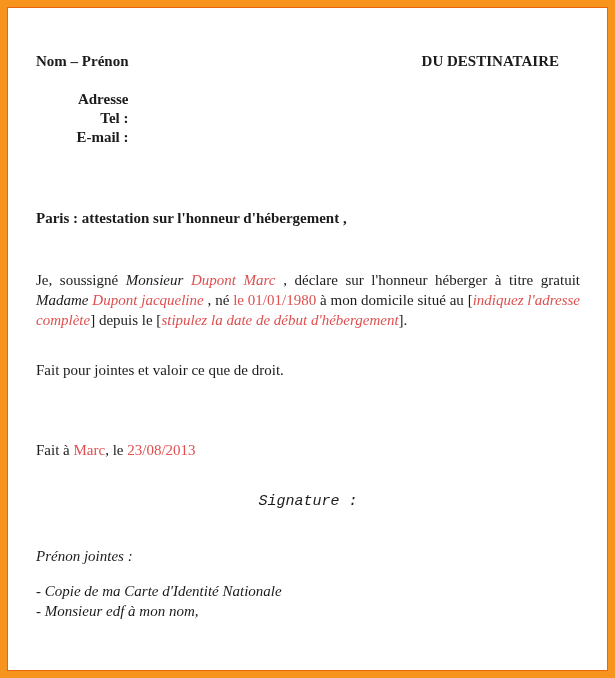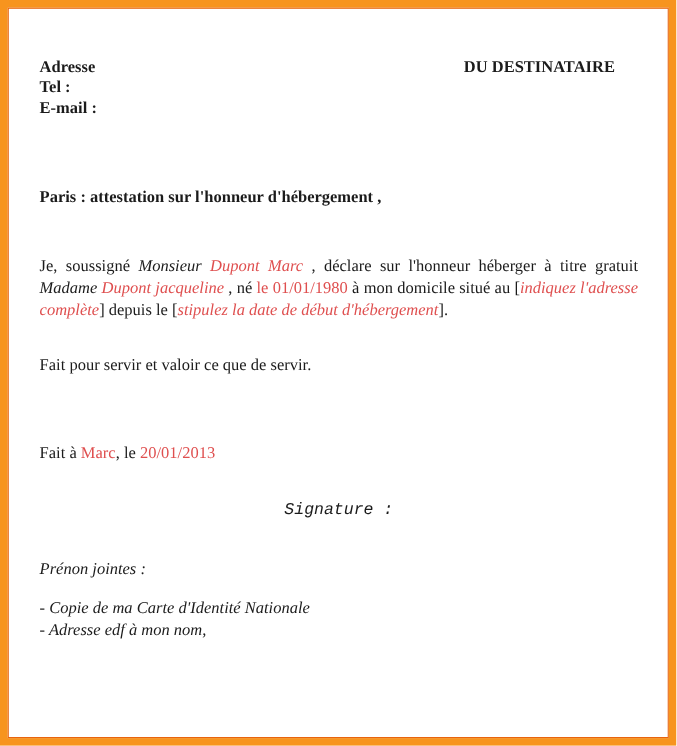--- a/index.html
+++ b/index.html
@@ -24,21 +24,21 @@
     color:var(--ink);
     font-size:15px;
     line-height:19px;
   }
   .header-row{
     display:flex;
     justify-content:space-between;
     align-items:flex-start;
   }
   .sender .name{font-weight:bold;margin-bottom:19px;}
-  .sender .line{font-weight:bold;}
+  .sender .line{font-weight:bold;text-align:right;}
   .recipient{
     font-weight:bold;
     margin-right:21px;
     text-align:left;
   }
   .subject{
     font-weight:bold;
     margin-top:62px;
   }
   .body-par{
@@ -64,41 +64,42 @@
   .run.red-italic{color:var(--red);font-style:italic;}
 </style>
 </head>
 <body>
 
 <div class="frame">
   <div class="page">
 
     <div class="header-row">
       <div class="sender">
+        <div class="name">Nom – Prénon</div>
         <div class="line">Adresse</div>
         <div class="line">Tel :</div>
         <div class="line">E-mail :</div>
       </div>
       <div class="recipient">
         <div>DU DESTINATAIRE</div>
       </div>
     </div>
 
     <div class="subject">Paris : attestation sur l'honneur d'hébergement ,</div>
 
     <p class="body-par"><span class="run normal">Je, soussigné </span><span class="run italic">Monsieur</span><span class="run normal"> </span><span class="run red-italic">Dupont Marc</span><span class="run normal"> , déclare sur l'honneur héberger à titre gratuit </span><span class="run italic">Madame</span><span class="run normal"> </span><span class="run red-italic">Dupont jacqueline</span><span class="run normal"> , né </span><span class="run red">le 01/01/1980</span><span class="run normal"> à mon domicile situé au [</span><span class="run red-italic">indiquez l'adresse complète</span><span class="run normal">] depuis le [</span><span class="run red-italic">stipulez la date de début d'hébergement</span><span class="run normal">].</span></p>
 
-    <div class="closing">Fait pour servir et valoir ce que de servir.</div>
+    <div class="closing">Fait pour jointes et valoir ce que de droit.</div>
 
-    <div class="dateline"><span class="run normal">Fait à </span><span class="run red">Marc</span><span class="run normal">, le </span><span class="run red">20/01/2013</span></div>
+    <div class="dateline"><span class="run normal">Fait à </span><span class="run red">Marc</span><span class="run normal">, le </span><span class="run red">23/08/2013</span></div>
 
     <div class="signature">Signature :</div>
 
     <div class="attachments">
       <div class="title">Prénon jointes :</div>
       <div class="items">
         <div class="item">- Copie de ma Carte d'Identité Nationale</div>
-        <div class="item">- Adresse edf  à mon nom,</div>
+        <div class="item">- Monsieur edf  à mon nom,</div>
       </div>
     </div>
 
   </div>
 </div>
 
 </body></html>

